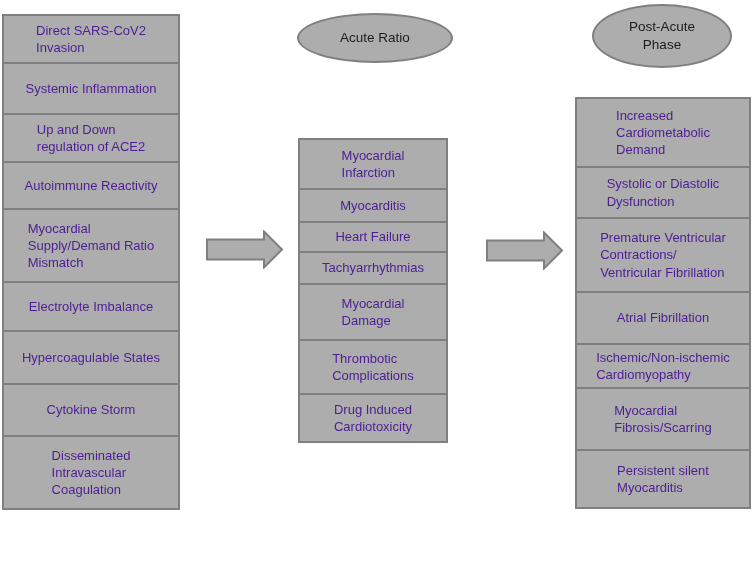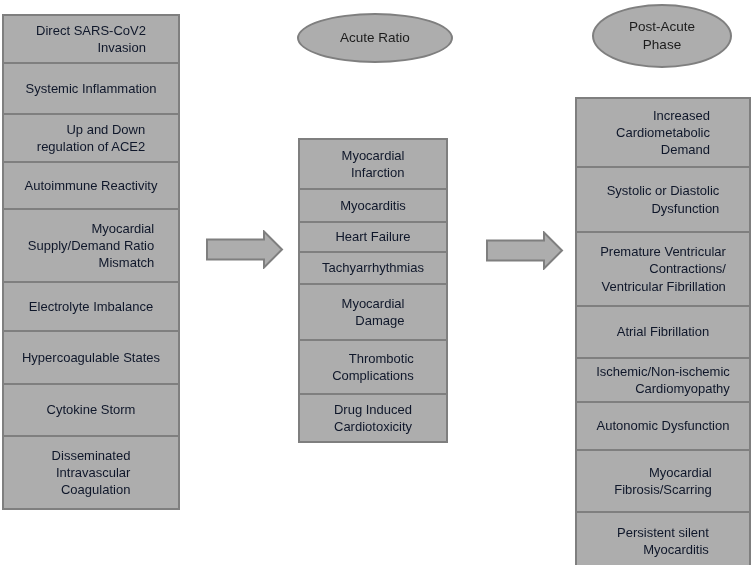--- a/index.html
+++ b/index.html
@@ -17,23 +17,23 @@
     flex-direction: column;
   }
   .box {
     box-sizing: border-box;
     flex: none;
     border: 2px solid #7f7f7f;
     background: #adadad;
     display: flex;
     align-items: center;
     justify-content: center;
-    text-align: right;
+    text-align: left;
     white-space: pre-line;
-    color: #0f172a;
+    color: #4c1d95;
     font-size: 13px;
     line-height: 1.32;
     padding: 0 10px;
   }
   .box + .box { margin-top: -2px; }
   .ellipse {
     position: absolute;
     box-sizing: border-box;
     background: #adadad;
     border: 2px solid #7f7f7f;
@@ -88,29 +88,28 @@
 Cardiotoxicity</div>
   </div>
 
   <div class="ellipse" style="left:592px; top:4px; width:140px; height:64px;">Post-Acute
 Phase</div>
 
   <div class="col" style="left:575px; top:97px; width:176px;">
     <div class="box" style="height:71px">Increased
 Cardiometabolic
 Demand</div>
-    <div class="box" style="height:67px">Systolic or Diastolic
+    <div class="box" style="height:53px">Systolic or Diastolic
 Dysfunction</div>
     <div class="box" style="height:76px">Premature Ventricular
 Contractions/
 Ventricular Fibrillation</div>
     <div class="box" style="height:54px">Atrial Fibrillation</div>
     <div class="box" style="height:46px">Ischemic/Non-ischemic
 Cardiomyopathy</div>
-    <div class="box" style="height:50px">Autonomic Dysfunction</div>
     <div class="box" style="height:64px">Myocardial
 Fibrosis/Scarring</div>
     <div class="box" style="height:60px">Persistent silent
 Myocarditis</div>
   </div>
 
   <svg class="arrow" style="left:206px; top:230px;" width="78" height="39" viewBox="0 0 78 39">
     <polygon points="1,9.5 58,9.5 58,1.5 76,19.5 58,37.5 58,29.5 1,29.5" fill="#adadad" stroke="#7f7f7f" stroke-width="2" stroke-linejoin="miter"></polygon>
   </svg>
 

